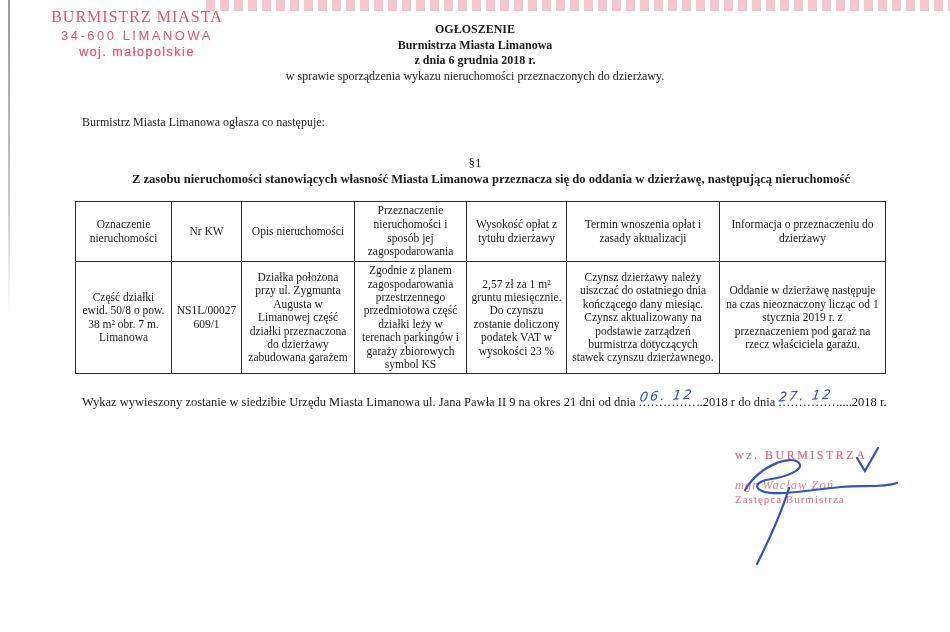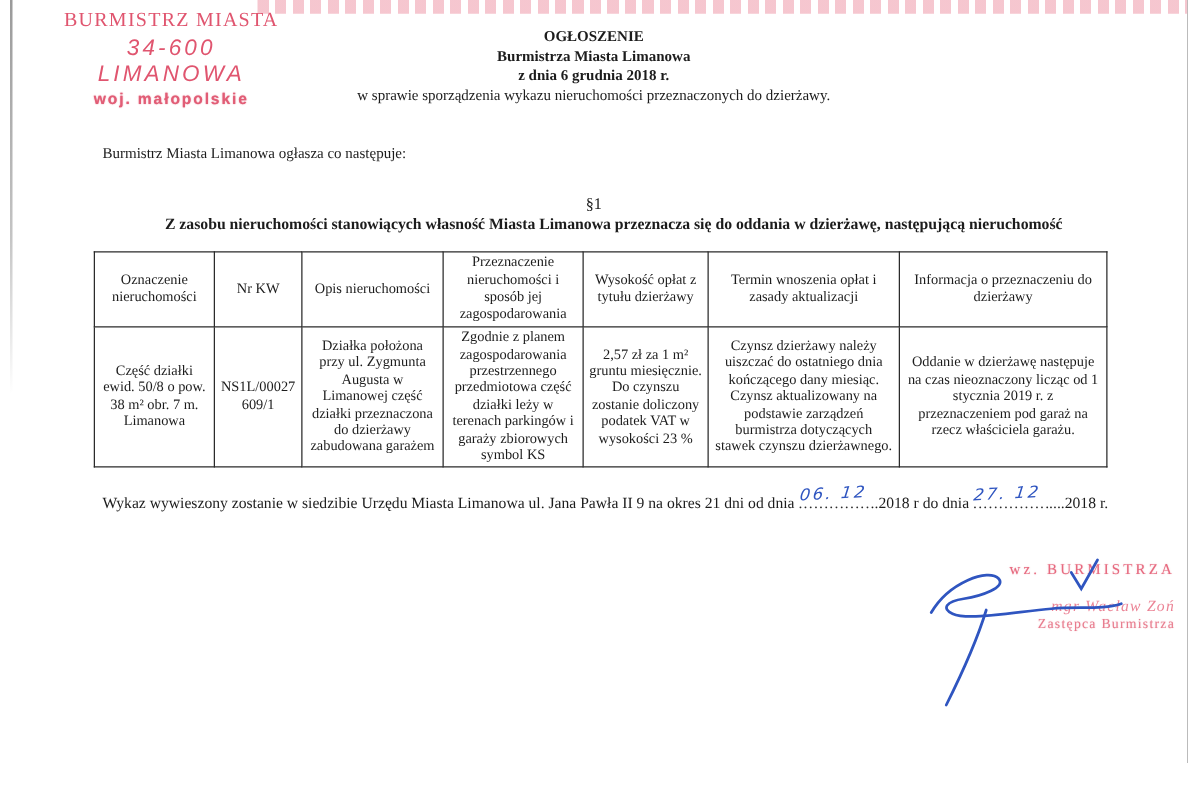--- a/index.html
+++ b/index.html
@@ -36,29 +36,28 @@
     text-align: center;
     color: #e0556f;
     user-select: none;
   }
   .office-stamp .l1 {
     font-size: 16px;
     letter-spacing: 1px;
     font-family: "Liberation Serif", serif;
   }
   .office-stamp .l2 {
-    font-size: 18px;
+    font-size: 13px;
     letter-spacing: 2.5px;
     margin-top: 2px;
     font-family: "Liberation Sans", sans-serif;
-    font-style: italic;
   }
   .office-stamp .l3 {
     font-size: 12.5px;
-    font-weight: bold;
+    font-weight: normal;
     letter-spacing: 1.5px;
     margin-top: 2px;
     font-family: "Liberation Sans", sans-serif;
     text-shadow: 0 0 1px rgba(224,85,111,0.9);
     opacity: 0.95;
   }
   
   .doc-header {
     position: absolute;
     top: 22px; left: 0; right: 0;
@@ -130,21 +129,21 @@
     font-style: italic;
     font-size: 13px;
     letter-spacing: 2px;
     transform: skewX(-10deg) rotate(-3deg);
   }
   
   .sig-block {
     position: absolute;
     top: 448px; left: 735px;
     width: 205px;
-    text-align: right;
+    text-align: left;
     color: rgba(228,90,114,0.85);
   }
   .sig-block .s1 {
     font-size: 12px;
     letter-spacing: 2.5px;
     text-shadow: 0 0 1px rgba(228,90,114,0.5);
   }
   .sig-block .s2 {
     margin-top: 15px;
     font-style: italic;

